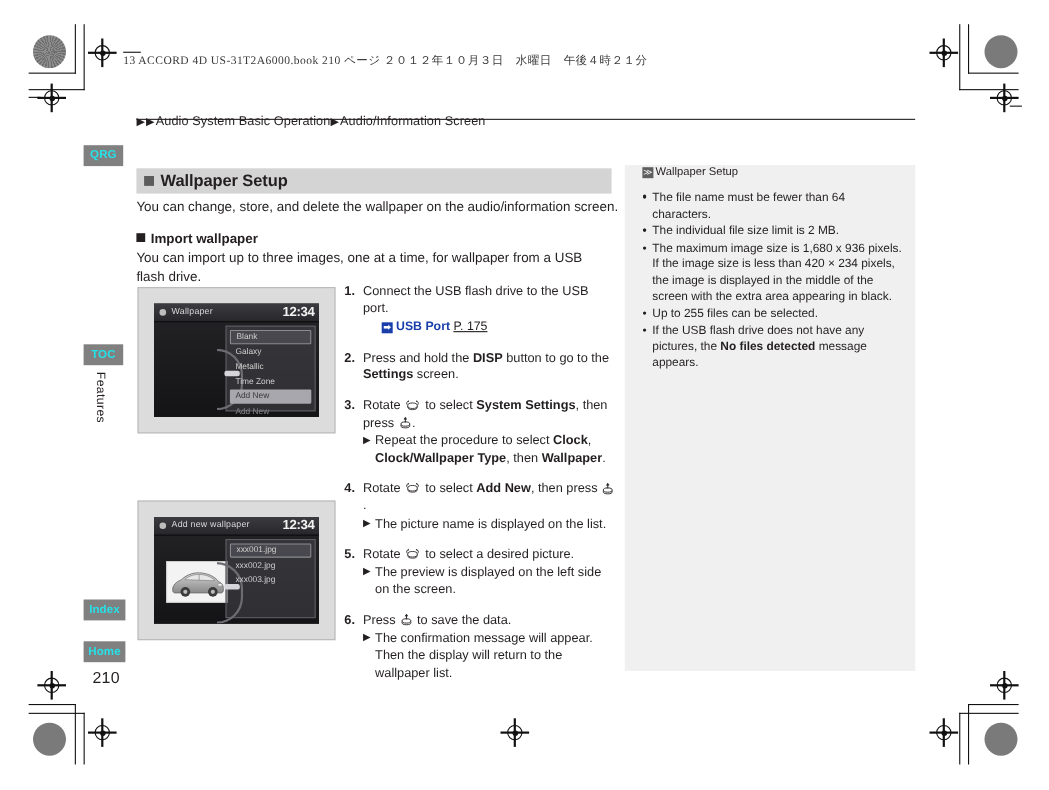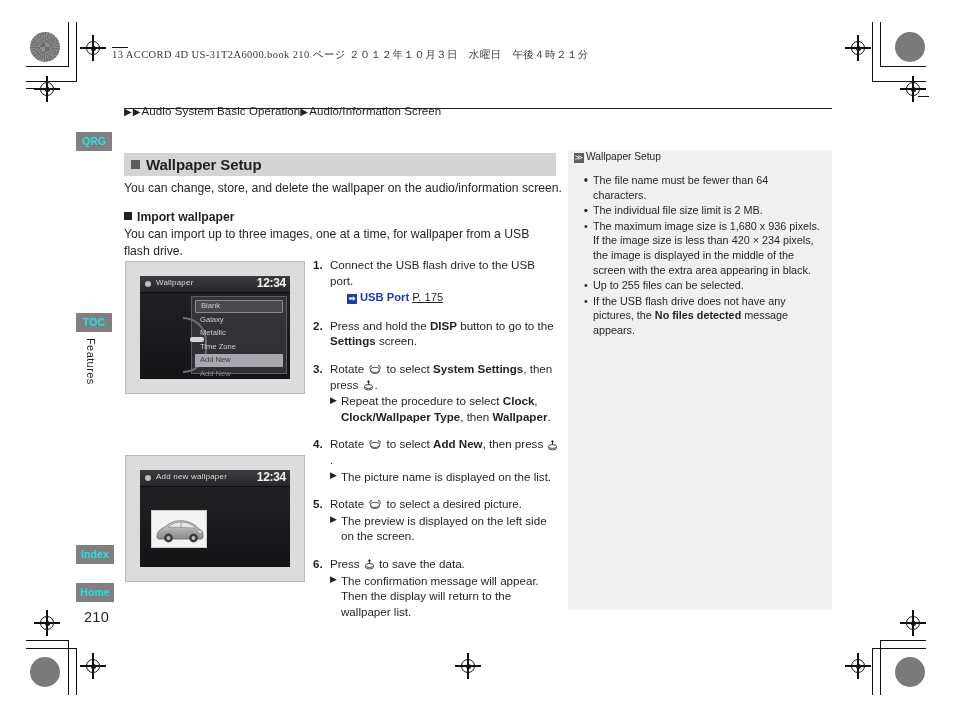--- a/index.html
+++ b/index.html
@@ -269,21 +269,21 @@
     font-size: 12px;
     font-weight: bold;
     color: #f2f2f2;
     letter-spacing: -0.3px;
   }
   .hu-list {
     position: absolute;
     right: 3px;
     top: 20px;
     bottom: 5px;
-    width: 96px;
+    width: 82px;
     background: rgba(70,70,76,0.55);
     border: 1px solid #5d5d63;
     box-sizing: border-box;
     padding: 3px 3px;
   }
   .hu-row {
     height: 12.5px;
     margin-bottom: 1px;
     font-size: 7.6px;
     color: #cfcfcf;
@@ -421,21 +421,21 @@
     height: 460px;
     background: #f0f0f0;
     box-sizing: border-box;
   }
   .notes-hd {
     position: absolute;
     left: 0;
     top: 1px;
     font-size: 10.2px;
     color: #231f20;
-    padding-left: 6px;
+    padding-left: 16px;
     white-space: nowrap;
   }
   .notes-hd .ic {
     display: inline-block;
     width: 10px;
     height: 10px;
     background: #5e5e5e;
     color: #ffffff;
     font-size: 8px;
     line-height: 10px;
@@ -614,20 +614,30 @@
         <rect x="0" y="0" width="54" height="36" fill="#f3f3f3"></rect>
         <path d="M5 25 C5 21 8 18 13 16 C18 11 25 9 32 10 C39 11 44 14 47 18 C50 19 51 21 51 24 L51 26 C51 27 50 28 49 28 L7 28 C6 28 5 27 5 26 Z" fill="url(#cbody)" stroke="#6d6d6d" stroke-width="0.8"></path>
         <path d="M16 16 C20 12 26 10.6 32 11.4 C37 12 41 14 43.5 17 Z" fill="#e7e7e7" stroke="#7a7a7a" stroke-width="0.6"></path>
         <line x1="29" y1="11.2" x2="29" y2="16.6" stroke="#7a7a7a" stroke-width="0.6"></line>
         <ellipse cx="16.5" cy="27" rx="4.4" ry="4.4" fill="#3b3b3b"></ellipse>
         <ellipse cx="16.5" cy="27" rx="1.9" ry="1.9" fill="#bdbdbd"></ellipse>
         <ellipse cx="41.5" cy="27" rx="4.4" ry="4.4" fill="#3b3b3b"></ellipse>
         <ellipse cx="41.5" cy="27" rx="1.9" ry="1.9" fill="#bdbdbd"></ellipse>
         <rect x="46" y="19.5" width="4" height="2.4" rx="1" fill="#efefef" stroke="#7a7a7a" stroke-width="0.5"></rect>
       </svg>
+    </div>
+    <div class="hu-list">
+      <div class="hu-knob"></div>
+      <div class="hu-thumb"></div>
+      <div class="hu-row boxed">xxx001.jpg</div>
+      <div class="hu-row">xxx002.jpg</div>
+      <div class="hu-row">xxx003.jpg</div>
+      <div class="hu-row dim"></div>
+      <div class="hu-row dim"></div>
+      <div class="hu-row dim"></div>
     </div>
   </div>
 </div>
 
 <div class="steps" id="steps-container">
     <div class="step"><span class="num">1.</span><span>Connect the USB flash drive to the USB port.</span><div class="reflink"><span class="icon">➡</span><span class="name">USB Port</span> <span class="pg">P. 175</span></div></div>
     <div class="step"><span class="num">2.</span><span>Press and hold the </span><b>DISP</b><span> button to go to the </span><b>Settings</b><span> screen.</span></div>
     <div class="step"><span class="num">3.</span><span>Rotate </span><svg class="dial" viewBox="0 0 20 15">
         <ellipse cx="10" cy="9.5" rx="6.2" ry="3.6" fill="none" stroke="#231f20" stroke-width="1.1"></ellipse>
         <ellipse cx="10" cy="8" rx="6.2" ry="3.6" fill="#ffffff" stroke="#231f20" stroke-width="1.1"></ellipse>

